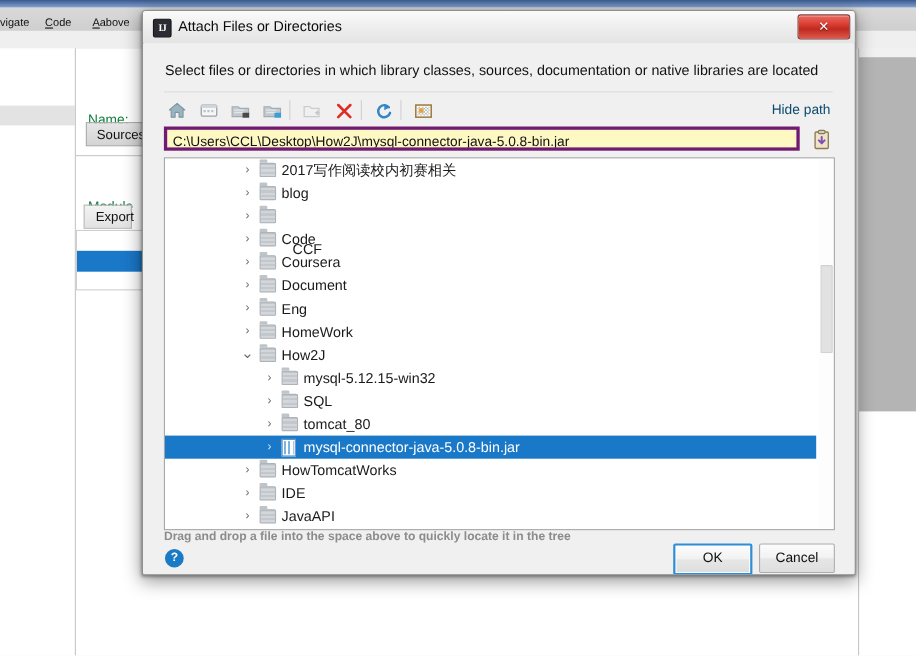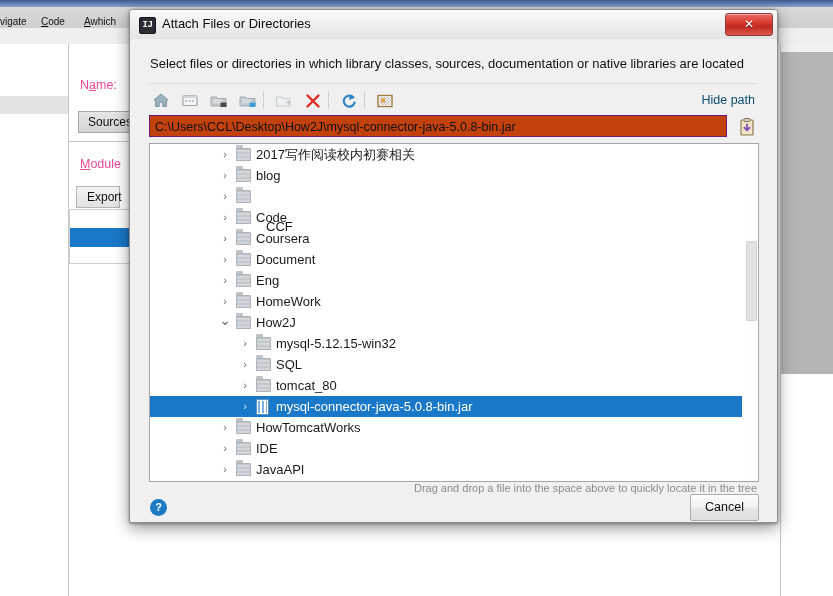--- a/index.html
+++ b/index.html
@@ -21,21 +21,21 @@
   .bg-menuitem{position:absolute;top:9px;font-size:10px;color:#111;white-space:nowrap;}
   .bg-menu-blur{position:absolute;top:10px;height:11px;
      background:linear-gradient(90deg,rgba(120,120,120,.42),rgba(150,150,150,.30));
      filter:blur(2.6px);border-radius:2px;}
   .bg-toolstrip{position:absolute;left:0;top:28px;width:833px;height:16px;
      background:#efefef;border-bottom:1px solid #d2d2d2;}
   .bg-body{position:absolute;left:0;top:44px;width:833px;height:552px;background:#fff;}
   .bg-vdiv{position:absolute;top:44px;width:1px;height:552px;background:#c6c6c6;}
   .bg-leftcol{position:absolute;left:0;top:44px;width:68px;height:552px;background:#ffffff;}
   .bg-leftsel{position:absolute;left:0;top:52px;width:68px;height:18px;background:#e3e3e3;}
-  .bg-panel-label{position:absolute;font-size:12.5px;color:#ec4899;white-space:nowrap;}
+  .bg-panel-label{position:absolute;font-size:12.5px;color:#15803d;white-space:nowrap;margin-top:24px;}
   .bg-tabbtn{position:absolute;background:linear-gradient(180deg,#e6e6e6,#d4d4d4);
      border:1px solid #a9a9a9;font-size:12px;color:#111;
      padding:3px 9px;white-space:nowrap;}
   .bg-colhdr{position:absolute;background:linear-gradient(180deg,#f3f3f3,#e2e2e2);
      border:1px solid #b5b5b5;font-size:12px;color:#111;padding:3px 10px;white-space:nowrap;}
   .bg-hsep{position:absolute;height:1px;background:#c8c8c8;}
   .bg-rowsel{position:absolute;background:#1a78c8;}
   .bg-rightpanel{position:absolute;background:#b4b4b4;}
   .bg-rightpanel-top{position:absolute;background:#f1f1f1;}
   .bg-whitebox{position:absolute;background:#ffffff;border:1px solid #cfcfcf;}
@@ -47,21 +47,21 @@
     border:1px solid #8f8f8f;
     border-radius:4px 4px 2px 2px;
     box-shadow:0 5px 16px rgba(0,0,0,.42), 0 1px 3px rgba(0,0,0,.35);
     overflow:hidden;}
   .dlg-titlebar{position:absolute;left:0;top:0;width:647px;height:29px;
     background:linear-gradient(180deg,#fbfbfb 0%,#eeeeee 50%,#e4e4e4 100%);
     border-bottom:1px solid #cfcfcf;}
   .ij-icon{position:absolute;left:9px;top:7px;width:15px;height:15px;
     background:#2b2b33;border:1px solid #15151a;border-radius:2px;
     color:#fff;font-size:9px;line-height:14px;text-align:center;
-    font-family:Liberation Mono, monospace;font-weight:bold;letter-spacing:-.5px;}
+    font-family:Liberation Serif, serif;font-weight:bold;letter-spacing:-.5px;}
   .dlg-title{position:absolute;left:32px;top:6px;font-size:13px;color:#0b0b0b;white-space:nowrap;}
   .close-btn{position:absolute;right:4px;top:3px;width:46px;height:21px;
     border:1px solid #8a3b3b;border-radius:3px;
     background:linear-gradient(180deg,#e96a62 0%,#d93c31 40%,#bf2a20 60%,#e0584c 100%);
     box-shadow:inset 0 1px 0 rgba(255,255,255,.45);
     color:#fff;font-size:12px;font-weight:bold;line-height:20px;text-align:center;
     text-shadow:0 1px 1px rgba(0,0,0,.55);cursor:pointer;}
 
   .dlg-inner{position:absolute;left:1px;top:29px;width:645px;height:482px;background:#f0f0f0;}
   .dlg-hint{position:absolute;left:19px;top:17px;font-size:13px;color:#111;white-space:nowrap;}
@@ -70,21 +70,21 @@
   
   .toolbar{position:absolute;left:18px;top:48px;width:608px;height:27px;}
   .tbtn{position:absolute;top:2px;width:24px;height:23px;cursor:pointer;}
   .tbsep{position:absolute;top:4px;width:1px;height:18px;background:#d0d0d0;}
   .hide-path{position:absolute;right:2px;top:6px;font-size:12.5px;color:#0c4a6e;
     cursor:pointer;white-space:nowrap;}
 
   
   .pathrow{position:absolute;left:18px;top:76px;width:608px;height:24px;}
   .path-field{position:absolute;left:0;top:0;width:578px;height:22px;
-    background:#c2410c;border:1px solid #701a75;
+    background:#fef9c3;border:3px solid #701a75;
     font-size:12.5px;color:#111;line-height:22px;padding:0 5px;
     box-sizing:border-box;white-space:nowrap;overflow:hidden;cursor:text;}
   .paste-btn{position:absolute;right:0;top:1px;width:20px;height:21px;cursor:pointer;}
 
   
   .tree-wrap{position:absolute;left:18px;top:104px;width:608px;height:337px;
     background:#fff;border:1px solid #a6a6a6;overflow:hidden;}
   .tree{position:absolute;left:0;top:0;width:592px;}
   .trow{position:relative;height:21px;line-height:21px;white-space:nowrap;cursor:default;}
   .trow.sel{background:#1a78c8;}
@@ -102,22 +102,22 @@
   .folder::after{content:"";position:absolute;left:1px;top:2px;right:1px;bottom:1px;
     background:repeating-linear-gradient(180deg,#d3d7db 0 2px,#c3c8cd 2px 4px);}
   
   .jar{background:#ffffff;border:1px solid #5b93c4;position:relative;}
   .jar::after{content:"";position:absolute;left:1px;top:1px;right:1px;bottom:1px;
     background:repeating-linear-gradient(90deg,#79b3de 0 2px,#ffffff 2px 4px);}
 
   .vscroll{position:absolute;right:1px;top:1px;width:13px;height:335px;background:#fdfdfd;}
   .vthumb{position:absolute;left:2px;width:9px;background:#e2e2e2;border:1px solid #d2d2d2;border-radius:1px;}
 
-  .drag-hint{position:absolute;left:18px;top:443px;width:608px;text-align:right;
-    font-size:11px;color:#8c8c8c;white-space:nowrap;}
+  .drag-hint{position:absolute;left:18px;top:443px;width:608px;text-align:left;
+    font-size:11px;color:#8c8c8c;white-space:nowrap;font-weight:bold;}
 
   .help-btn{position:absolute;left:19px;top:460px;width:17px;height:17px;border-radius:50%;
     background:#1a7ac4;color:#fff;font-size:11px;font-weight:bold;line-height:17px;
     text-align:center;cursor:pointer;}
 
   .btn{position:absolute;top:455px;height:25px;
     background:linear-gradient(180deg,#fcfcfc 0%,#f2f2f2 48%,#e6e6e6 52%,#dedede 100%);
     border:1px solid #adadad;border-radius:2px;
     font-size:12.5px;color:#111;text-align:center;line-height:24px;cursor:pointer;}
   .btn.focused{border:2px solid #2f8fd6;line-height:22px;
@@ -127,21 +127,21 @@
 </style>
 </head>
 <body>
 
 <div id="bg">
   <div class="bg-titlestrip"></div>
 
   <div class="bg-menubar">
     <div class="bg-menuitem" style="left:0px;"><span>vigate</span></div>
     <div class="bg-menuitem" style="left:41px;"><u class="mn">C</u><span>ode</span></div>
-    <div class="bg-menuitem" style="left:84px;"><u class="mn">A</u><span>which</span></div>
+    <div class="bg-menuitem" style="left:84px;"><u class="mn">A</u><span>above</span></div>
     <div class="bg-menu-blur" style="left:300px;width:30px;"></div>
     <div class="bg-menu-blur" style="left:345px;width:28px;"></div>
     <div class="bg-menu-blur" style="left:390px;width:56px;"></div>
     <div class="bg-menu-blur" style="left:462px;width:34px;"></div>
   </div>
 
   <div class="bg-toolstrip"></div>
   <div class="bg-body"></div>
 
   <div class="bg-leftcol">
@@ -350,15 +350,16 @@
           </div>
         </div>
       <div class="vscroll">
         <div class="vthumb" id="tree-thumb" style="top: 96px; height: 78px;"></div>
       </div>
     </div>
 
     <div class="drag-hint">Drag and drop a file into the space above to quickly locate it in the tree</div>
 
     <div class="help-btn">?</div>
+    <div class="btn focused" id="ok-button">OK</div>
     <div class="btn" id="cancel-button">Cancel</div>
   </div>
 </div>
 
 </body></html>

